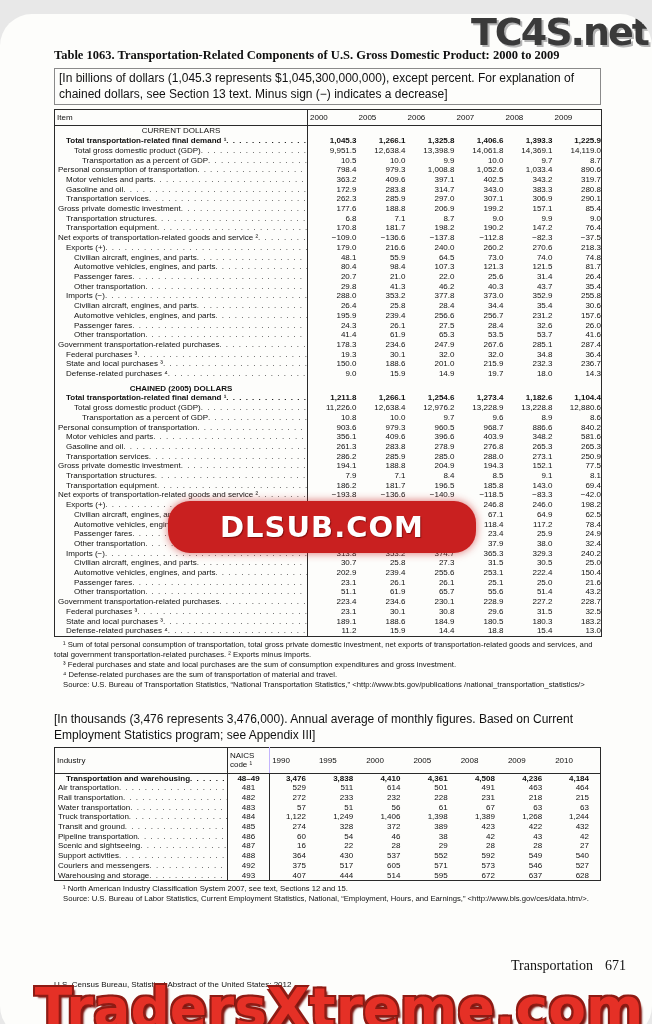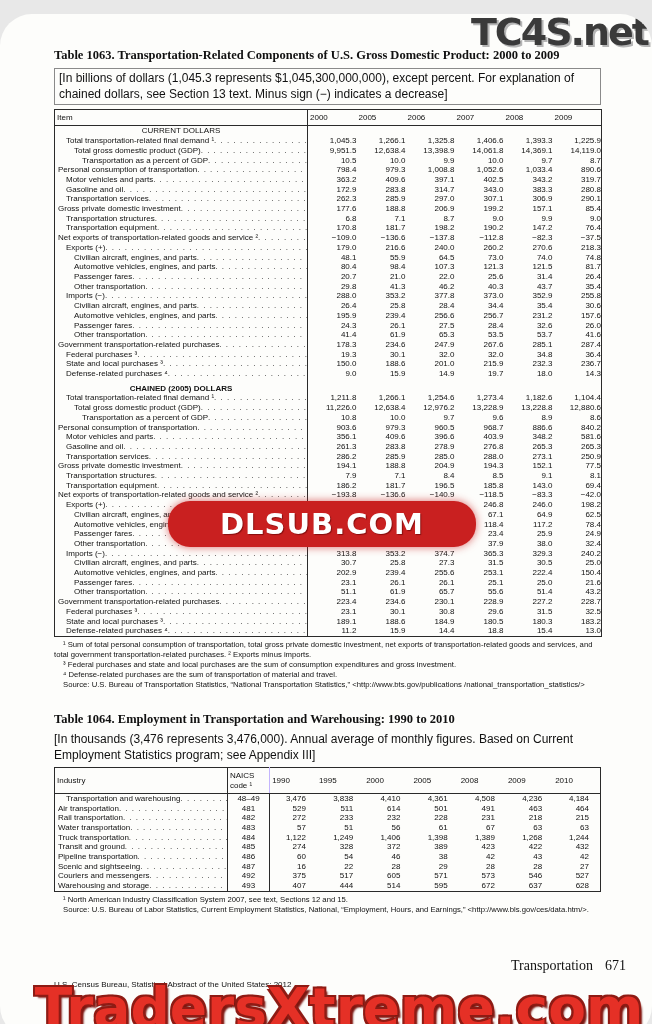--- a/index.html
+++ b/index.html
@@ -45,21 +45,21 @@
     letter-spacing:1px;
     content:" . . . . . . . . . . . . . . . . . . . . . . . . . . . . . . . . . . . . . . . . . . . . . . . . . . . . . . . . . . . . . . . . . . . . . . . . . . . .";
   }
   td.val { text-align:right; padding-right:9px; white-space:nowrap; overflow:hidden; }
   .t64 td.val { padding-right:11px; }
 
   .ind0 .lw { padding-left:3px; }
   .ind1 .lw { padding-left:11px; }
   .ind2 .lw { padding-left:19px; }
   .ind3 .lw { padding-left:27px; }
-  tr.bold { font-weight:normal; }
+  tr.bold { font-weight:bold; }
   td.section { text-align:center; padding:2px 0 1px 0; }
   tr.gap td { padding-top:5px;font-weight:bold; }
 
   .fns { margin-top:3px; }
   .fn, .src { font-size:7.7px; line-height:1.3; margin:0; text-indent:9px; }
   .spacer { height:22px; }
 
   .pg-footer {
     position:absolute; top:944px; right:26px;
     font-family:"Liberation Serif","DejaVu Serif",serif; font-size:14px; color:#111;
@@ -67,21 +67,21 @@
   .pg-footer .num { margin-left:12px; }
   .credit { position:absolute; top:966px; left:54px; font-size:8px; color:#111; }
 
   
   .wm-top {
     position:absolute; top:-4px; right:4px;
     font-family:"DejaVu Sans",sans-serif; font-weight:bold; font-size:38px;
     color:#3a3a3a; letter-spacing:-2px; text-shadow:2px 2px 0 #b5b5b5;
   }
   .wm-mid {
-    position:absolute; top:487px; left:168px; width:308px; height:46px;
+    position:absolute; top:487px; left:168px; width:308px; height:52px;
     background:#c92020; border-radius:22px;
     display:flex; align-items:center; justify-content:center;
     color:#fff; font-weight:bold; font-size:29px; letter-spacing:1px;
     font-family:"DejaVu Sans",sans-serif;
     box-shadow:0 0 8px rgba(201,32,32,0.65);
     text-shadow:1px 1px 1px rgba(90,0,0,0.6);
   }
   .wm-bottom {
     position:absolute; bottom:0px; left:13px; width:652px; text-align:center;
     font-family:"DejaVu Sans",sans-serif; font-weight:bold; font-size:55px; line-height:1.05;
@@ -846,21 +846,20 @@
 
     <div class="fns">
       <p class="fn">¹ Sum of total personal consumption of transportation, total gross private domestic investment, net exports of transportation-related goods and services, and total government transportation-related purchases. ² Exports minus imports.</p>
       <p class="fn">³ Federal purchases and state and local purchases are the sum of consumption expenditures and gross investment.</p>
       <p class="fn">⁴ Defense-related purchases are the sum of transportation of material and travel.</p>
       <p class="src">Source: U.S. Bureau of Transportation Statistics, “National Transportation Statistics,” &lt;http://www.bts.gov/publications /national_transportation_statistics/&gt;</p>
     </div>
 
     <div class="spacer"></div>
 
-    <h1 class="tbl-title">Table 1064. Employment in Transportation and Warehousing: 1990 to 2010</h1>
     <p class="headnote">[In thousands (3,476 represents 3,476,000). Annual average of monthly figures. Based on Current Employment Statistics program; see Appendix III]</p>
 
     <table class="data t64">
       <colgroup>
         <col class="c-ind">
           <col class="c-naics">
           <col class="c-yr">
           <col class="c-yr">
           <col class="c-yr">
           <col class="c-yr">
@@ -1006,20 +1005,36 @@
             <td class="val">22</td>
             <td class="val">28</td>
             <td class="val">29</td>
             <td class="val">28</td>
             <td class="val">28</td>
             <td class="val">27</td>
           </tr>
           <tr>
             <td class="item ind0">
               <div class="lw">
+                <span class="lbl">Support activities</span>
+                <span class="leader"></span>
+              </div>
+            </td>
+            <td class="naics">488</td>
+            <td class="val">364</td>
+            <td class="val">430</td>
+            <td class="val">537</td>
+            <td class="val">552</td>
+            <td class="val">592</td>
+            <td class="val">549</td>
+            <td class="val">540</td>
+          </tr>
+          <tr>
+            <td class="item ind0">
+              <div class="lw">
                 <span class="lbl">Couriers and messengers</span>
                 <span class="leader"></span>
               </div>
             </td>
             <td class="naics">492</td>
             <td class="val">375</td>
             <td class="val">517</td>
             <td class="val">605</td>
             <td class="val">571</td>
             <td class="val">573</td>

